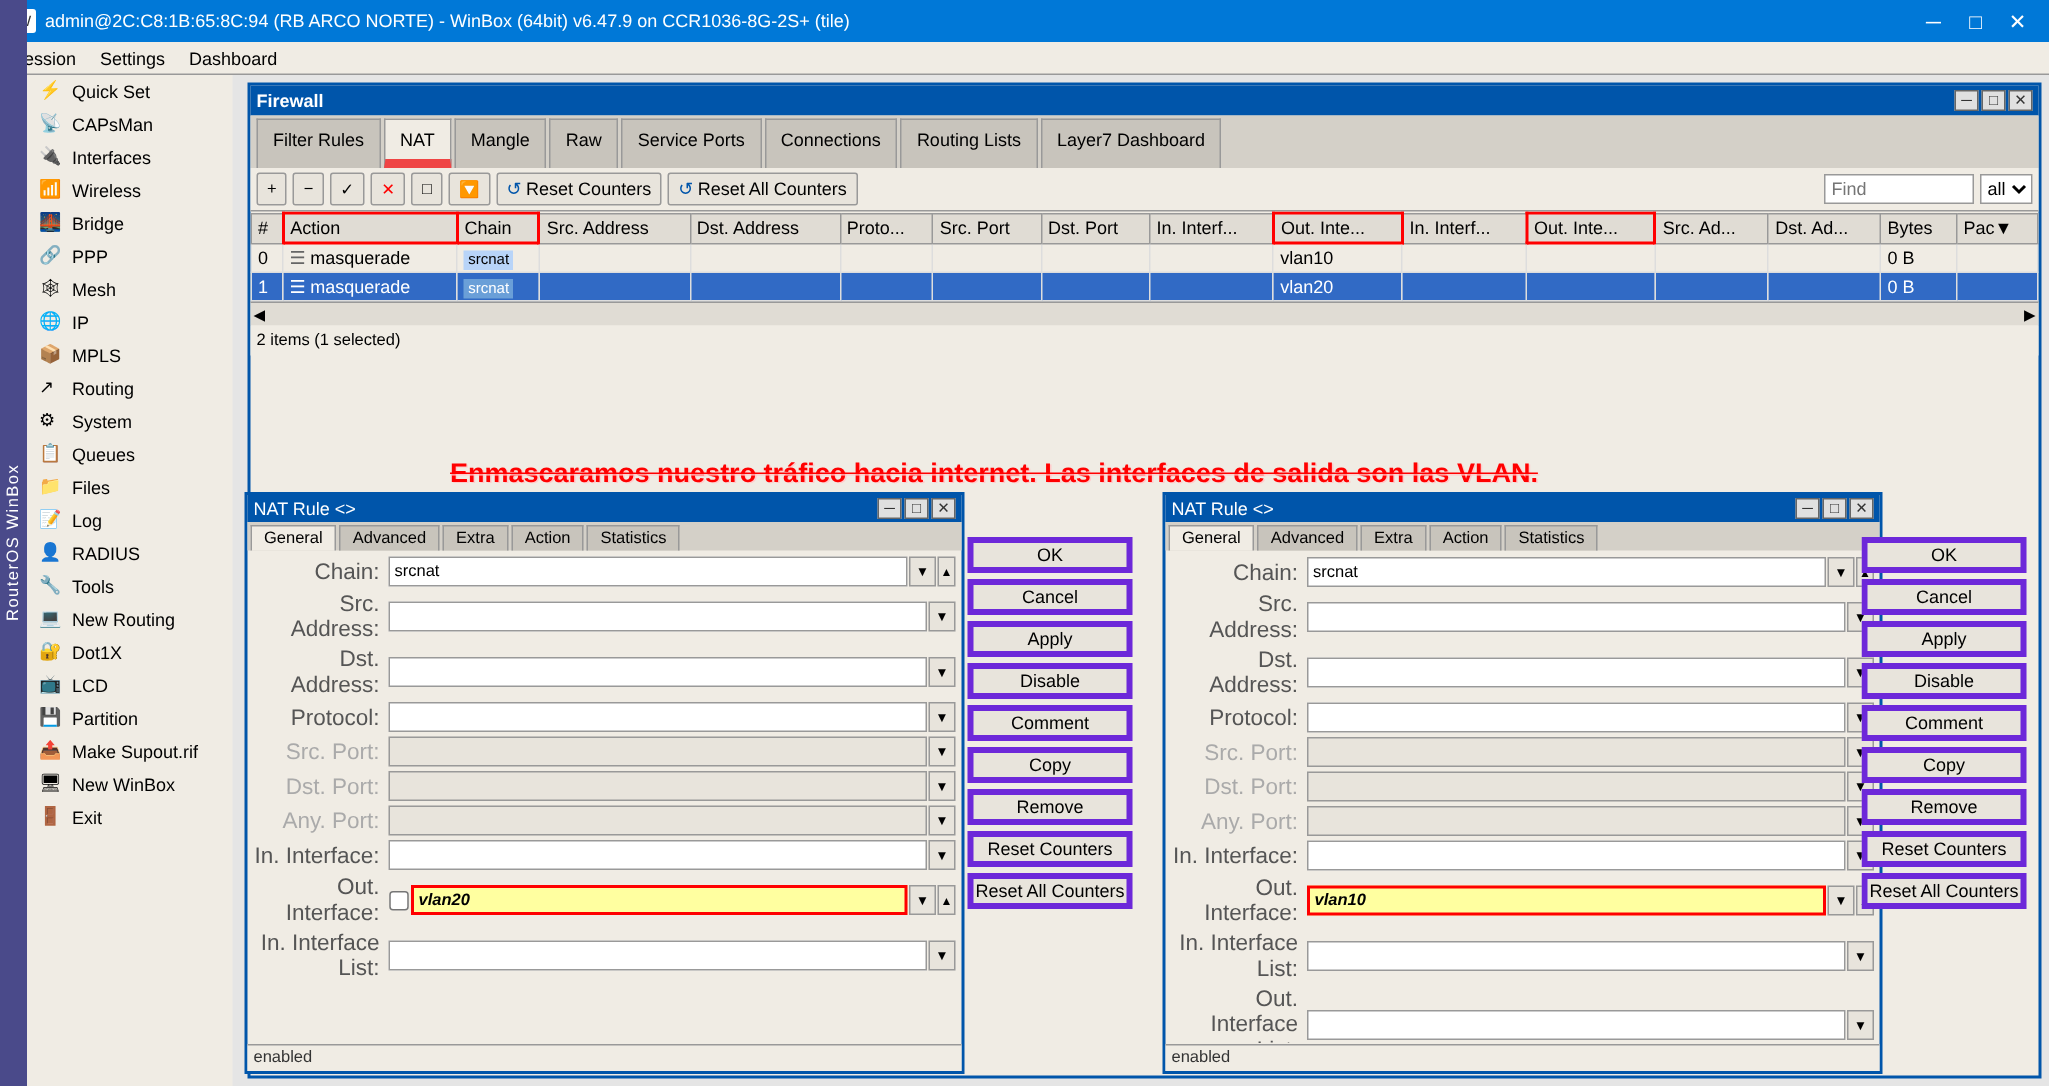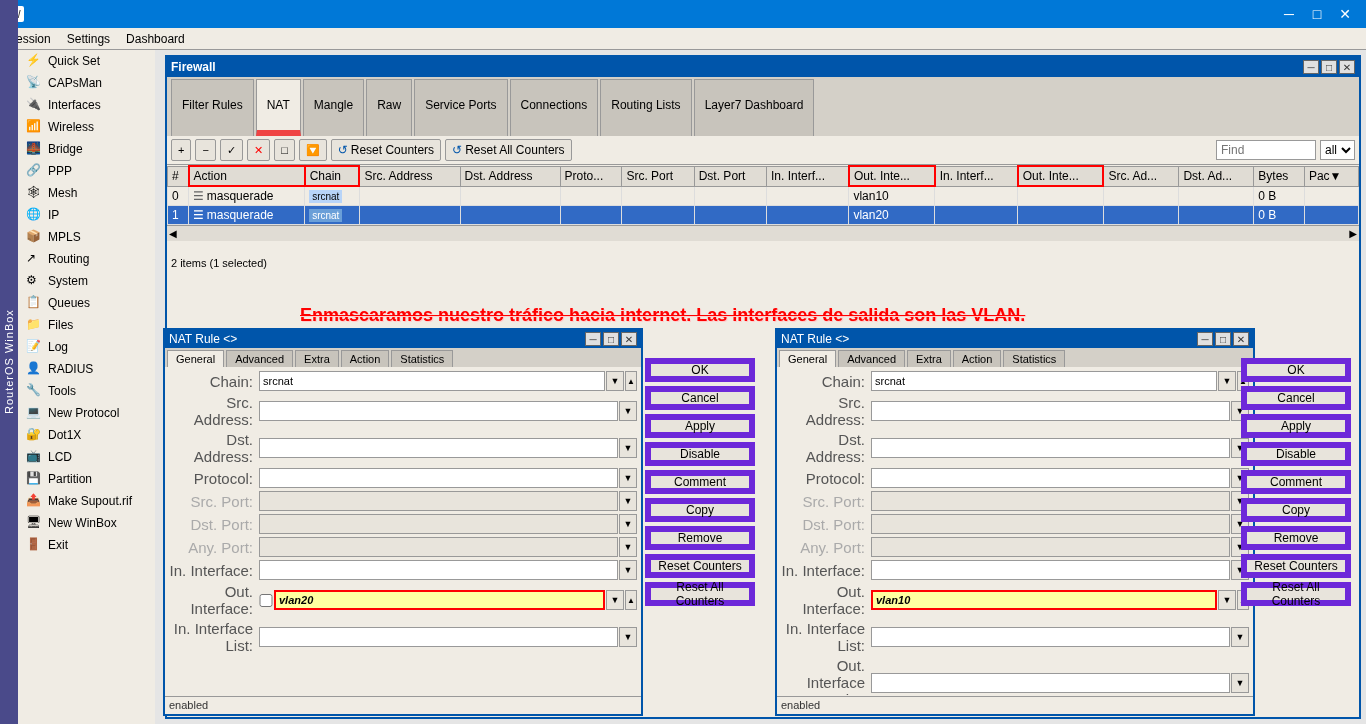--- a/index.html
+++ b/index.html
@@ -38,21 +38,21 @@
 
     
     .fw-window { position: absolute; left: 10px; top: 5px; right: 5px; bottom: 5px; background: #f0ece4; border: 2px solid #0055aa; }
     .fw-titlebar { background: #0055aa; color: white; height: 20px; display: flex; align-items: center; padding: 0 4px; justify-content: space-between; }
     .fw-title { font-size: 12px; font-weight: bold; }
     .fw-controls { display: flex; gap: 2px; }
     .fw-ctrl-btn { width: 16px; height: 14px; background: #e0e0e0; border: 1px solid #666; cursor: pointer; font-size: 10px; display: flex; align-items: center; justify-content: center; color: #333; }
 
     
     .tabs { display: flex; background: #d4d0c8; padding: 2px 4px 0; }
-    .tab { padding: 18px 10px; background: #c8c4bc; border: 1px solid #999; border-bottom: none; cursor: pointer; margin-right: 2px; }
+    .tab { padding: 6px 10px; background: #c8c4bc; border: 1px solid #999; border-bottom: none; cursor: pointer; margin-right: 2px; }
     .tab.active { background: #f0ece4; border-bottom: 6px solid #ef4444; z-index: 1; }
 
     
     .fw-toolbar { display: flex; align-items: center; padding: 3px 4px; gap: 4px; background: #f0ece4; border-bottom: 1px solid #999; }
     .fw-tool-btn { height: 22px; padding: 0 6px; background: #e8e4dc; border: 1px solid #999; cursor: pointer; border-radius: 2px; display: flex; align-items: center; gap: 3px; font-size: 11px; }
     .find-box { height: 20px; border: 1px solid #999; padding: 0 4px; background: white; }
     .find-select { height: 20px; border: 1px solid #999; background: white; }
 
     
     .fw-table { width: 100%; border-collapse: collapse; font-size: 11px; }
@@ -70,37 +70,38 @@
     .nat-tabs { display: flex; background: #d4d0c8; padding: 2px 2px 0; }
     .nat-tab { padding: 2px 8px; background: #c8c4bc; border: 1px solid #999; border-bottom: none; cursor: pointer; margin-right: 2px; font-size: 11px; }
     .nat-tab.active { background: #f0ece4; }
     .form-row { display: flex; align-items: center; margin-bottom: 3px; }
     .form-label { width: 90px; text-align: right; padding-right: 6px; color: #555; font-size: 15px; flex-shrink: 0; }
     .form-input { height: 20px; border: 1px solid #999; background: white; flex: 1; padding: 0 3px; font-size: 11px; }
     .form-input.disabled { background: #e8e4dc; color: #888; }
     .form-select-btn { width: 18px; height: 20px; border: 1px solid #999; background: #e8e4dc; cursor: pointer; display: flex; align-items: center; justify-content: center; font-size: 9px; }
     .form-row-group { display: flex; align-items: center; gap: 1px; flex: 1; }
     .btn-side { width: 12px; height: 20px; border: 1px solid #999; background: #e8e4dc; cursor: pointer; display: flex; align-items: center; justify-content: center; font-size: 8px; }
-    .action-btn { width: 110px; height: 24px; background: #e8e4dc; border: 6px solid #6d28d9; cursor: pointer; display: flex; align-items: center; justify-content: center; font-size: 12px; }
+    .action-btn { width: 110px; height: 24px; background: #e8e4dc; border: 4px solid #6d28d9; cursor: pointer; display: flex; align-items: center; justify-content: center; font-size: 12px; }
 
     .status-bar { position: absolute; bottom: 0; left: 0; right: 0; height: 18px; background: #f0ece4; border-top: 1px solid #999; padding: 2px 4px; font-size: 11px; color: #333; }
 
     
     .chain-tag { background: #b8d4f8; padding: 1px 3px; font-size: 10px; } 
 
     .fw-table-container { overflow: auto; max-height: 90px; }
 
     .vlan-input { background: #ffffa0; border: 2px solid red; font-style: italic; font-weight: bold; }
   </style>
 </head>
 <body>
 
 <div class="titlebar">
   <div class="titlebar-left">
     <div class="titlebar-icon">W</div>
+    <span>admin@2C:C8:1B:65:8C:94 (RB ARCO NORTE) - WinBox (64bit) v6.47.9 on CCR1036-8G-2S+ (tile)</span>
   </div>
   <div class="titlebar-controls">
     <button class="titlebar-btn">─</button>
     <button class="titlebar-btn">□</button>
     <button class="titlebar-btn close">✕</button>
   </div>
 </div>
 
 <div class="menubar">
   <span class="menubar-item">Session</span>
@@ -184,21 +185,21 @@
     <span class="sidebar-icon">👤</span>
     <span>RADIUS</span>
   </div>
   <div class="sidebar-item">
     <span class="sidebar-icon">🔧</span>
     <span>Tools</span>
     <span class="sidebar-arrow">▶</span>
   </div>
   <div class="sidebar-item">
     <span class="sidebar-icon">💻</span>
-    <span>New Protocol</span>
+    <span>New Routing</span>
   </div>
   <div class="sidebar-item">
     <span class="sidebar-icon">🔐</span>
     <span>Dot1X</span>
   </div>
   <div class="sidebar-item">
     <span class="sidebar-icon">📺</span>
     <span>LCD</span>
   </div>
   <div class="sidebar-item">
@@ -329,21 +330,21 @@
         </tbody>
       </table>
     </div>
 
     <div style="height: 16px; background: #e0dcd4; border-top: 1px solid #999; display: flex; align-items: center; padding: 0 2px;">
       <div style="font-size: 10px; cursor: pointer;">◀</div>
       <div style="flex:1;"></div>
       <div style="font-size: 10px; cursor: pointer;">▶</div>
     </div>
 
-    <div style="padding: 16px 4px; background: #f0ece4; font-size: 11px;">2 items (1 selected)</div>
+    <div style="padding: 4px 4px; background: #f0ece4; font-size: 11px;">2 items (1 selected)</div>
   </div>
 
   <div class="annotation">Enmascaramos nuestro tráfico hacia internet. Las interfaces de salida son las VLAN.</div>
 
   <div class="nat-dialog" style="left: 8px; top: 278px; width: 480px; bottom: 8px;">
     <div class="nat-dialog-title">
       <span>NAT Rule &lt;&gt;</span>
       <div style="display:flex; gap:2px;">
         <div class="fw-ctrl-btn">─</div>
         <div class="fw-ctrl-btn">□</div>

